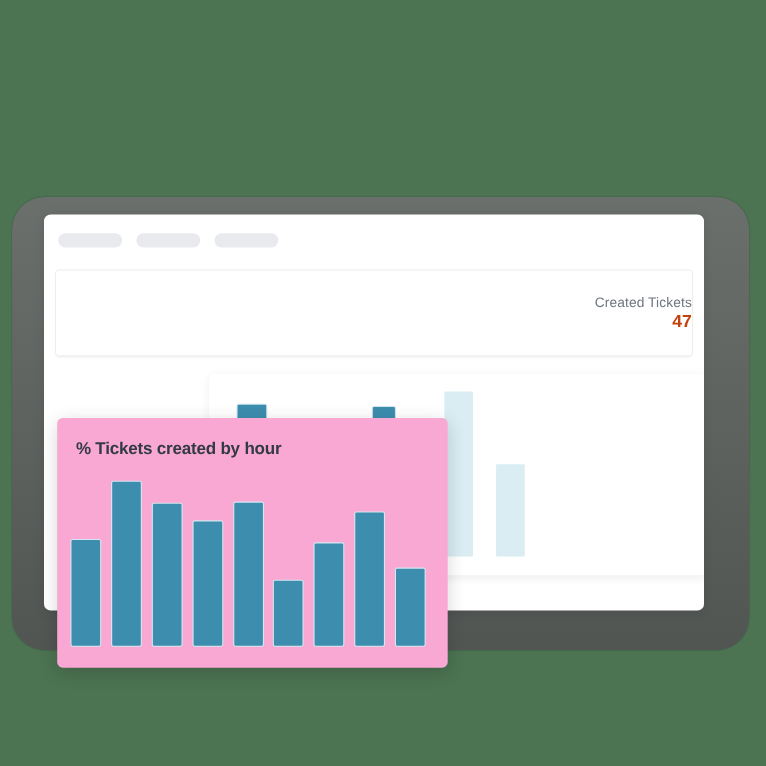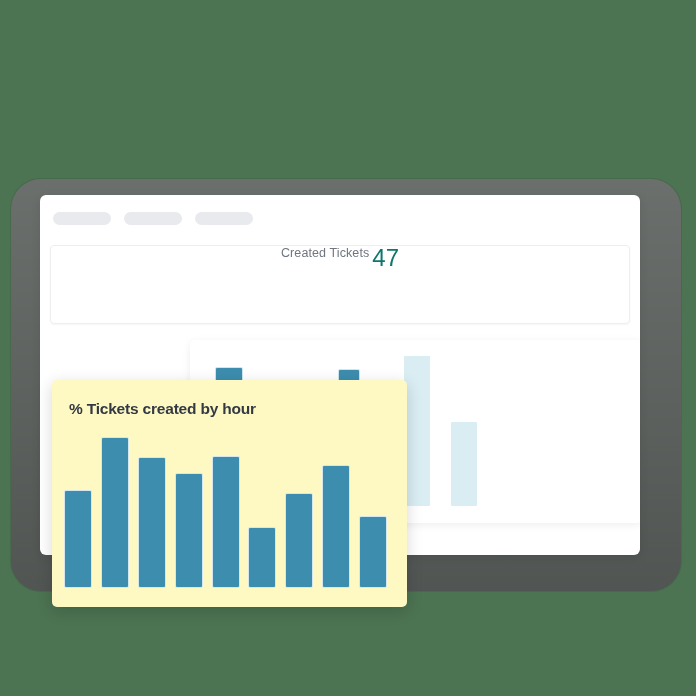--- a/index.html
+++ b/index.html
@@ -56,29 +56,29 @@
     width:580px;
     display:flex; gap:8px;
   }
   .kpi-card{
     flex:1 1 0;
     height:77px;
     background:#ffffff;
     border:1px solid #eceef0;
     border-radius:4px;
     box-shadow:0 1px 2px rgba(0,0,0,.04);
-    display:flex;flex-direction:row;
-    align-items:flex-start;justify-content:center;
+    display:flex;flex-direction:column;
+    align-items:flex-end;justify-content:center;
     gap:3px;
   }
   .kpi-label{
     font-size:12.5px;color:#6f7680;letter-spacing:.1px;white-space:nowrap;
   }
   .kpi-value{
-    font-size:24px;color:#0f766e;font-weight:400;line-height:1;
+    font-size:16px;color:#c2410c;font-weight:700;line-height:1;
   }
 
   
   #back-chart-card{
     position:absolute;
     left:150px; top:145px;
     width:452px; height:183px;
     background:#ffffff;
     border-radius:5px;
     box-shadow:0 2px 9px rgba(0,0,0,.07);
@@ -118,21 +118,21 @@
     background:#3d8dae;
     box-shadow:0 0 0 1px #cfe6ef;
     border-radius:1px;
   }
 
   
   #front-chart-card{
     position:absolute;
     left:52px; top:380px;
     width:355px; height:227px;
-    background:#fef9c3;
+    background:#f9a8d4;
     border-radius:5px;
     box-shadow:0 4px 16px rgba(0,0,0,.16);
     overflow:hidden;
   }
   #front-chart-title{
     position:absolute;
     left:17px; top:20px;
     font-size:15.5px;
     color:#333a44;
     font-weight:700;

